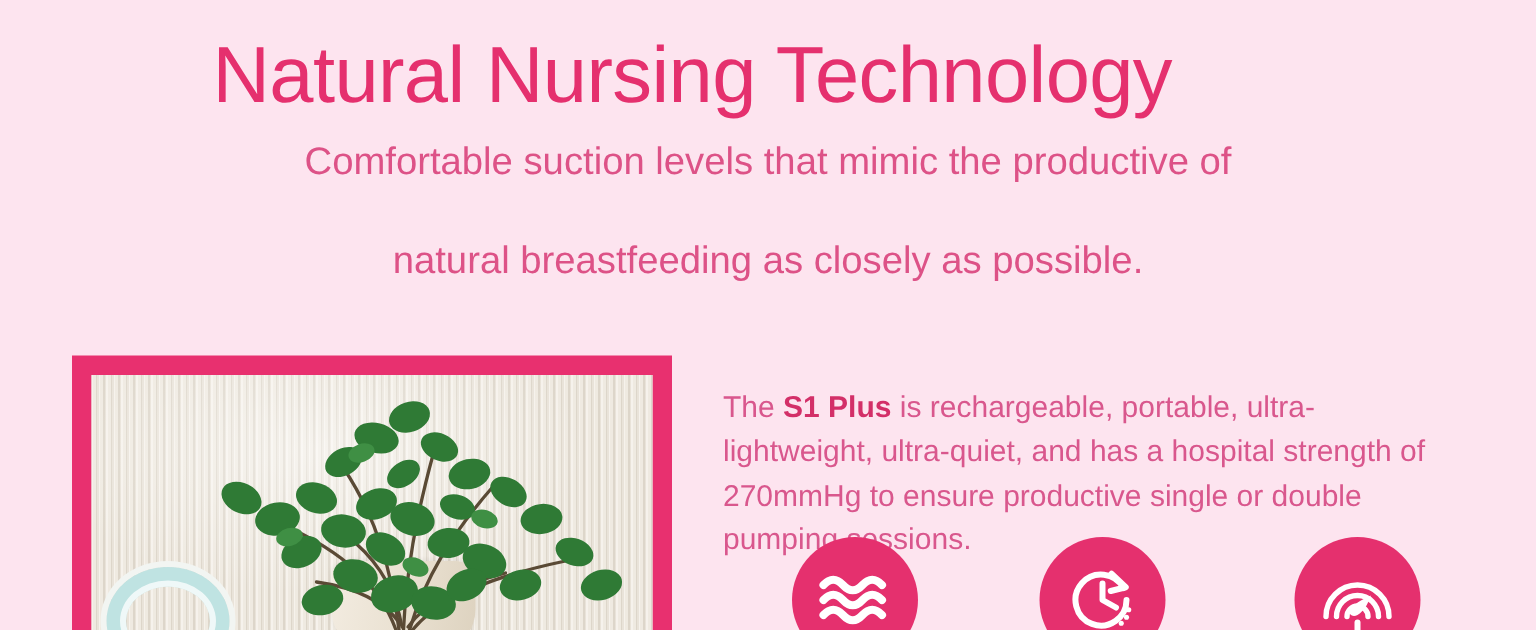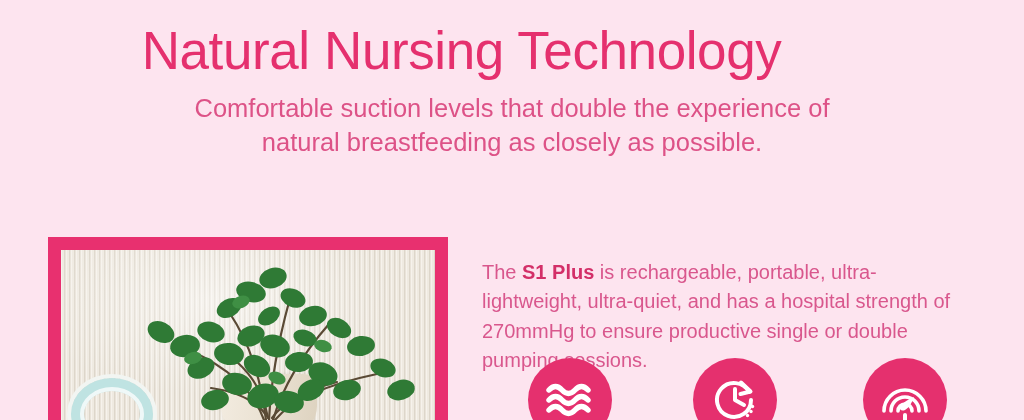--- a/index.html
+++ b/index.html
@@ -41,21 +41,21 @@
     position: absolute;
     left: 140px;
     top: 92px;
     width: 744px;
     text-align: center;
     font-size: 25.5px;
     font-weight: normal;
     line-height: 1.32;
     color: #dd5287;
   }
-  .subhead .l2 { display: block; }
+  .subhead .l2 { display: block; margin-top: 32px; }
 
   
   .photo-frame {
     position: absolute;
     left: 48px;
     top: 237px;
     width: 400px;
     height: 183px;
     background: #e8306f;
     box-sizing: border-box;
@@ -175,21 +175,21 @@
   .feature svg { display: block; }
 </style>
 </head>
 <body>
 
 <div id="page">
 
   <div class="headline">Natural Nursing Technology</div>
 
   <div class="subhead">
-    <span class="l1">Comfortable suction levels that double the experience of</span>
+    <span class="l1">Comfortable suction levels that mimic the productive of</span>
     <span class="l2">natural breastfeeding as closely as possible.</span>
   </div>
 
   <div class="photo-frame">
     <div class="photo-inner">
       <div class="wall"></div>
 
       <div class="vase"></div>
 
       <svg class="plant" viewBox="0 0 374 170" preserveAspectRatio="none">

